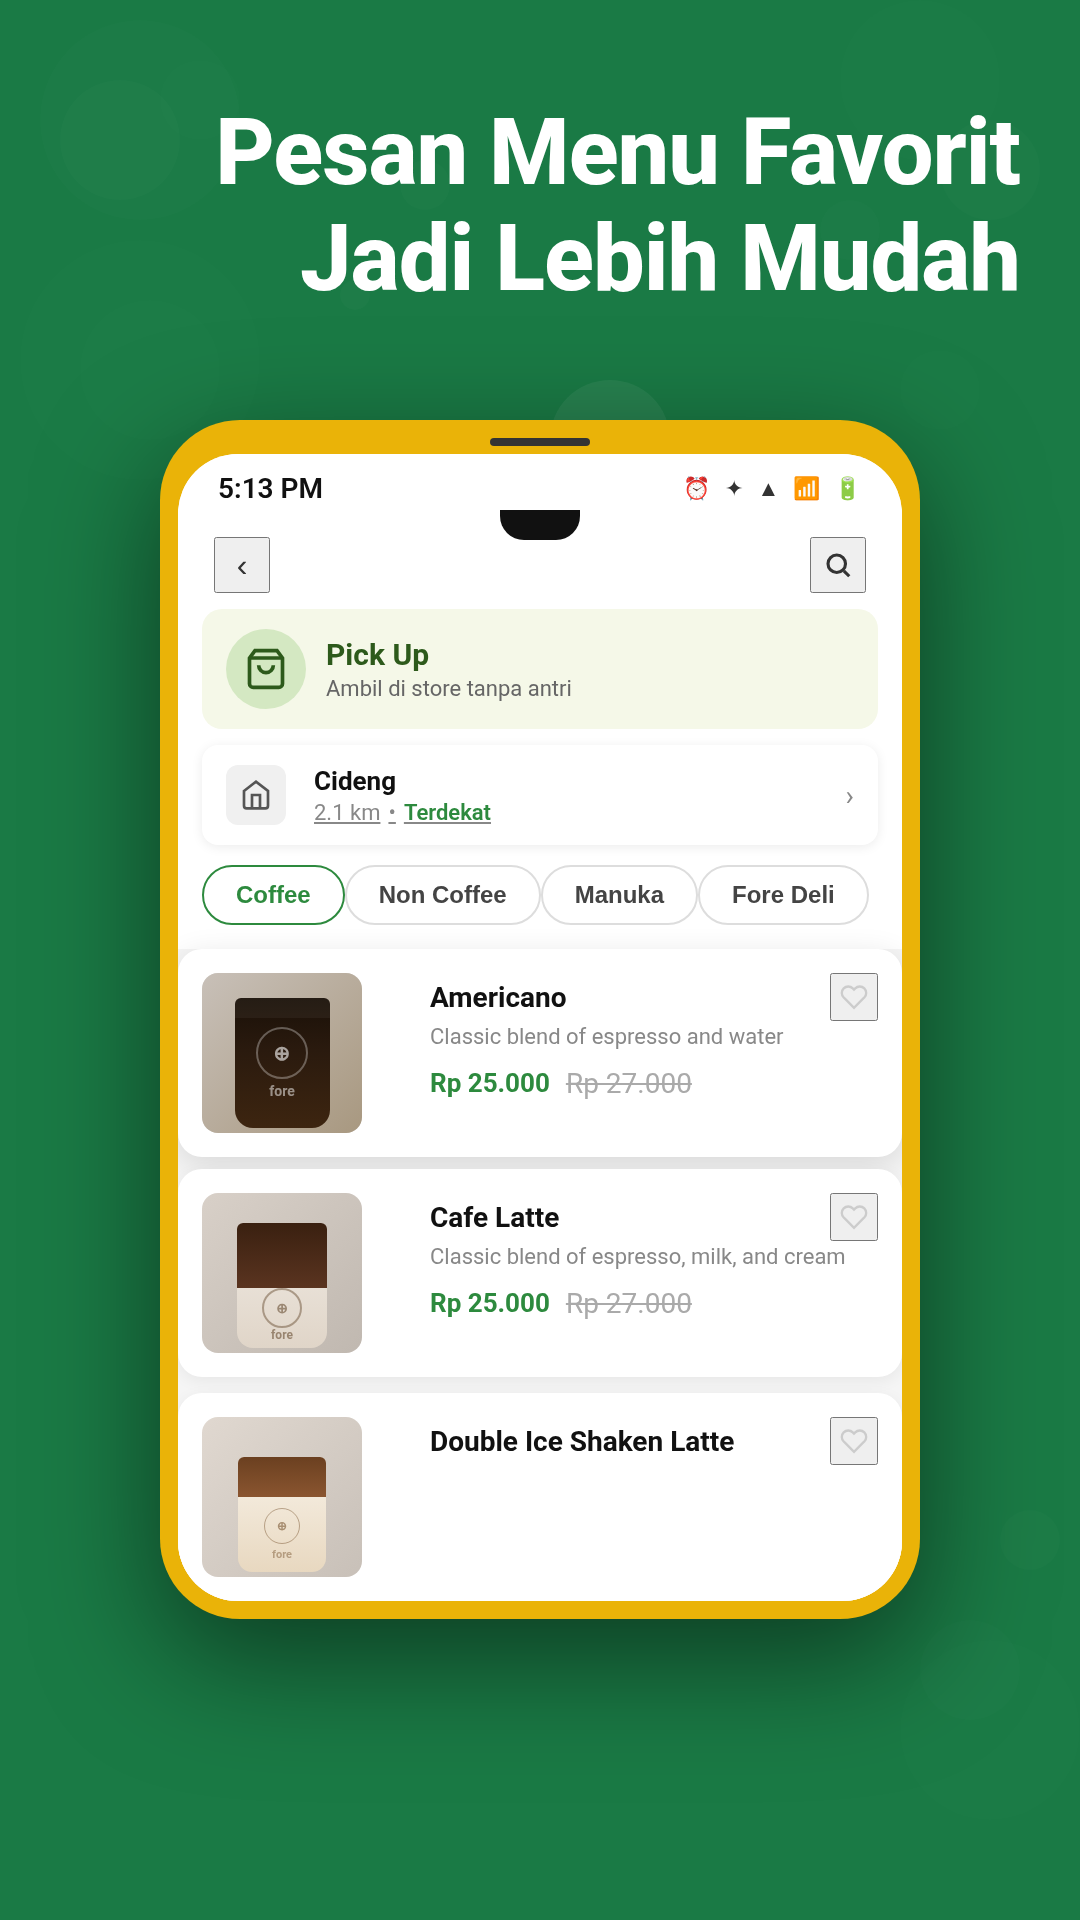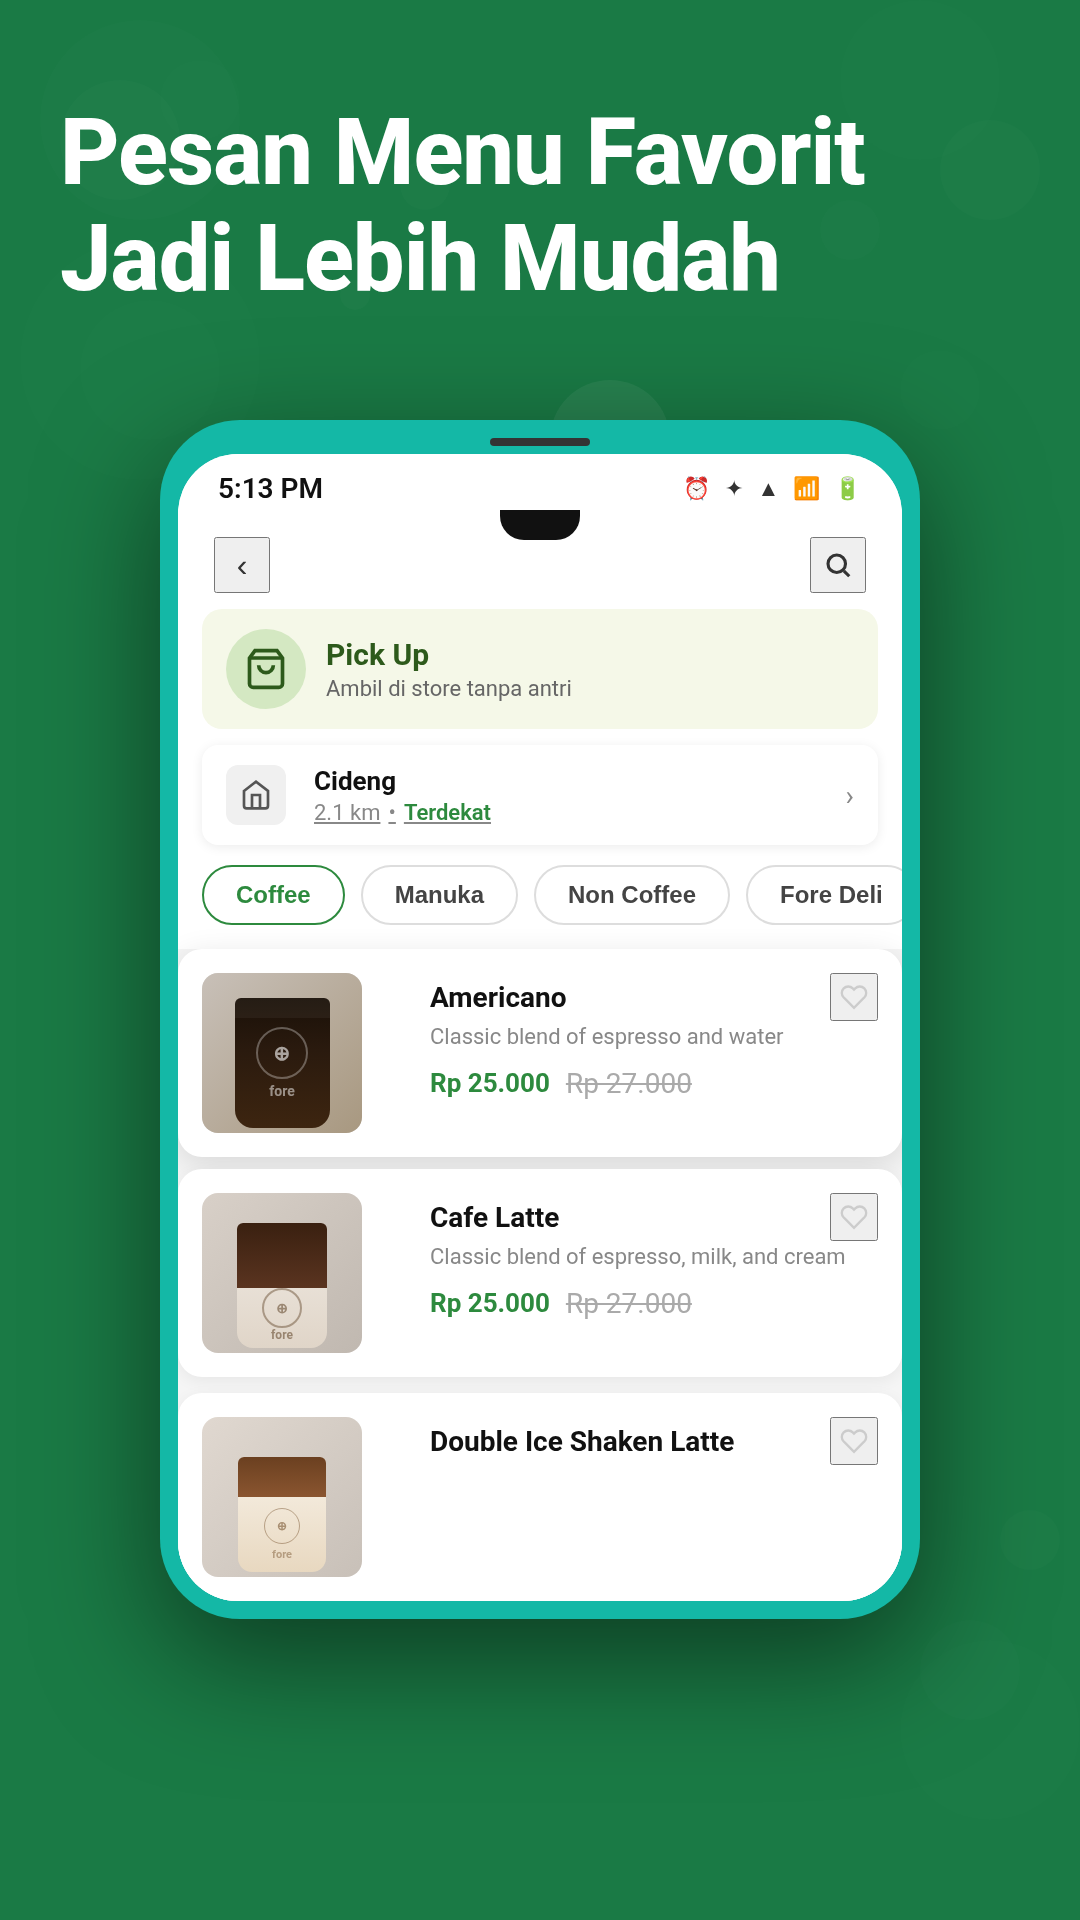--- a/index.html
+++ b/index.html
@@ -24,21 +24,21 @@
 
     .bg-circle {
       position: absolute;
       border-radius: 50%;
       background: rgba(255,255,255,0.08);
     }
 
     
     .hero-section {
       position: relative;
-      text-align: left;
+      text-align: right;
       padding: 100px 60px 60px;
       z-index: 2;
     }
 
     .hero-title {
       color: #ffffff;
       font-size: 92px;
       font-weight: 800;
       line-height: 1.15;
       letter-spacing: -1px;
@@ -48,21 +48,21 @@
     .phone-wrapper {
       position: absolute;
       top: 420px;
       left: 50%;
       transform: translateX(-50%);
       width: 760px;
       z-index: 3;
     }
 
     .phone-frame {
-      background: #14b8a6;
+      background: #eab308;
       border-radius: 80px;
       padding: 18px;
       box-shadow: 0 40px 120px rgba(0,0,0,0.5);
       position: relative;
     }
 
     .phone-notch-bar {
       display: flex;
       justify-content: center;
       margin-bottom: 8px;
@@ -242,21 +242,20 @@
     }
 
     .store-chevron {
       font-size: 28px;
       color: #888;
     }
 
     
     .category-tabs {
       display: flex;
-      gap: 16px;
       padding: 0 24px 24px;
       overflow: hidden;
     }
 
     .category-tab {
       padding: 14px 32px;
       border-radius: 50px;
       font-size: 24px;
       font-weight: 600;
       cursor: pointer;
@@ -474,22 +473,22 @@
               <span>2.1 km</span>
               <span>•</span>
               <span class="store-nearest">Terdekat</span>
             </div>
           </div>
           <span class="store-chevron">›</span>
         </div>
 
         <div class="category-tabs">
           <button class="category-tab active">Coffee</button>
+          <button class="category-tab">Non Coffee</button>
           <button class="category-tab">Manuka</button>
-          <button class="category-tab">Non Coffee</button>
           <button class="category-tab">Fore Deli</button>
         </div>
 
         <div class="menu-section">
 
           <div class="menu-card featured" style="margin:0 0 12px; border-radius:24px 24px 24px 24px;">
             <div class="menu-img-wrap">
               <div class="menu-img-americano">
 
                 <div style="position:relative;width:110px;height:150px;display:flex;align-items:flex-end;justify-content:center;">

